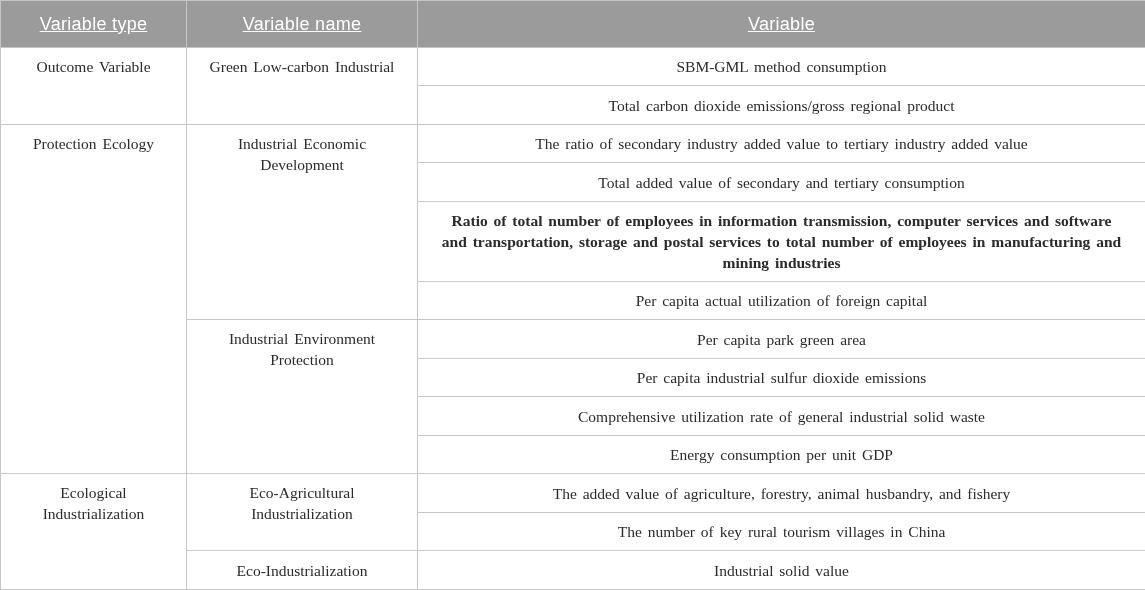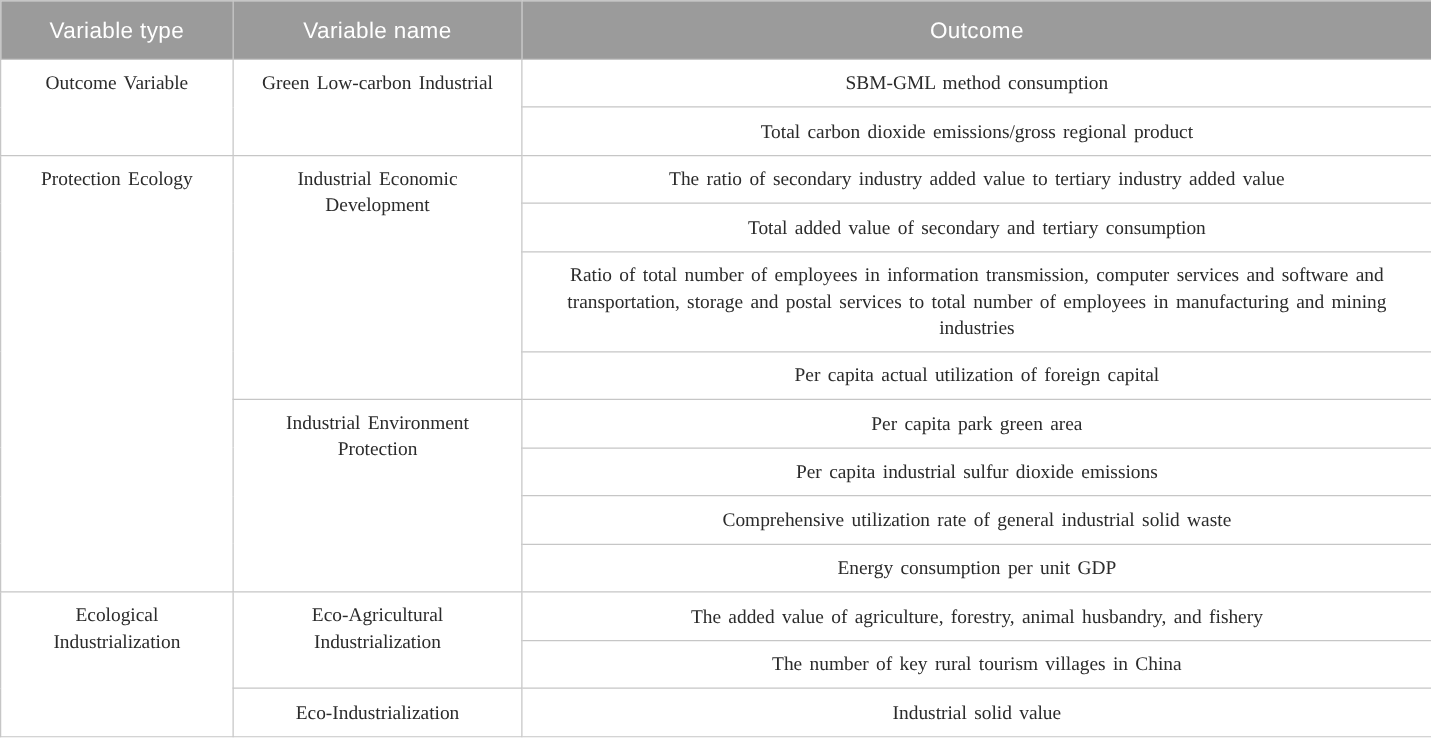--- a/index.html
+++ b/index.html
@@ -27,20 +27,21 @@
     color: #ffffff;
     font-family: "Liberation Sans", sans-serif;
     font-size: 18px;
     font-weight: 400;
     letter-spacing: 0.3px;
     text-align: center;
     vertical-align: middle;
     height: 46px;
     border: 1px solid #c6c6c6;
     padding: 0 6px;
+    text-decoration: underline;
   }
 
   table.measures td {
     border: 1px solid #c6c6c6;
     font-family: "Liberation Serif", serif;
     font-size: 15.5px;
     line-height: 21px;
     color: #2b2b2b;
     text-align: center;
     vertical-align: middle;
@@ -49,38 +50,38 @@
     background: #ffffff;
   }
 
   
   table.measures td.span-cell {
     vertical-align: top;
     padding-top: 8px;
   }
 
   tbody tr { height: 38px; }
-  tbody tr.tall { height: 79px; }
+  tbody tr.tall { height: 79px; font-weight: bold; }
   thead tr { height: 47px; }
 </style>
 </head>
 <body>
 
 <div class="table-wrap">
   <table class="measures">
     <colgroup>
       <col class="c1">
         <col class="c2">
         <col class="c3">
     </colgroup>
     <thead>
       <tr>
         <th>Variable type</th>
         <th>Variable name</th>
-        <th>Outcome</th>
+        <th>Variable</th>
       </tr>
     </thead>
     <tbody>
       <tr>
         <td rowspan="2" class="span-cell">Outcome Variable</td>
         <td rowspan="2" class="span-cell">Green Low-carbon Industrial</td>
         <td>SBM-GML method consumption</td>
       </tr>
       <tr>
         <td>Total carbon dioxide emissions/gross regional product</td>

